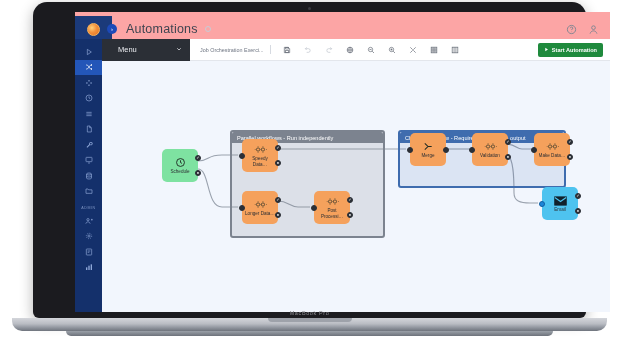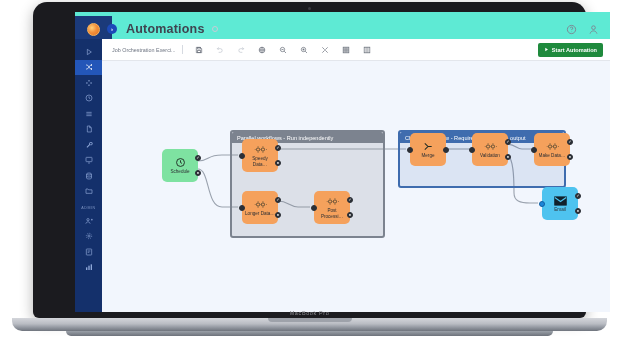--- a/index.html
+++ b/index.html
@@ -56,23 +56,23 @@
     left: 42px; top: 10px;
     width: 535px; height: 300px;
     background: #ffffff;
     overflow: hidden;
   }
 
   
   .app-header {
     position: absolute; left: 0; top: 0;
     width: 535px; height: 35px;
-    background: #5eead4;
+    background: #fca5a5;
     border-bottom: 1px solid #e7e9ee;
-    display: flex; align-items: center; font-weight: bold;
+    display: flex; align-items: center;
   }
   .logo-block {
     width: 37px; height: 27px;
     background: #1b3a7a;
     display: flex; align-items: center; justify-content: center;
     position: relative;
   }
   .logo-mark {
     width: 13px; height: 13px; border-radius: 50%;
     background: radial-gradient(circle at 35% 35%, #ffd27a 0%, #f2913c 45%, #e2701d 100%);
@@ -337,20 +337,28 @@
         <div class="rail-item">
           <svg width="8" height="8" viewBox="0 0 24 24" fill="currentColor">
               <rect x="3" y="13" width="4" height="8"></rect>
               <rect x="10" y="8" width="4" height="13"></rect>
               <rect x="17" y="4" width="4" height="17"></rect>
             </svg>
         </div>
       </div>
 
       <div class="toolbar">
+        <div class="menu-dd">
+          <span>Menu</span>
+          <span>
+            <svg width="6" height="6" viewBox="0 0 24 24" fill="none" stroke="currentColor" stroke-width="3">
+                <path d="M5 9l7 7 7-7"></path>
+              </svg>
+          </span>
+        </div>
 
         <div class="doc-name">Job Orchestration Exerci...</div>
         <div class="tb-div"></div>
 
         <div class="tb-icons">
           <div class="tb-btn">
             <svg width="8" height="8" viewBox="0 0 24 24" fill="none" stroke="currentColor" stroke-width="2">
                 <path d="M4 4h12l4 4v12H4z"></path>
                 <rect x="8" y="4" width="8" height="5"></rect>
                 <rect x="8" y="13" width="8" height="7"></rect>

